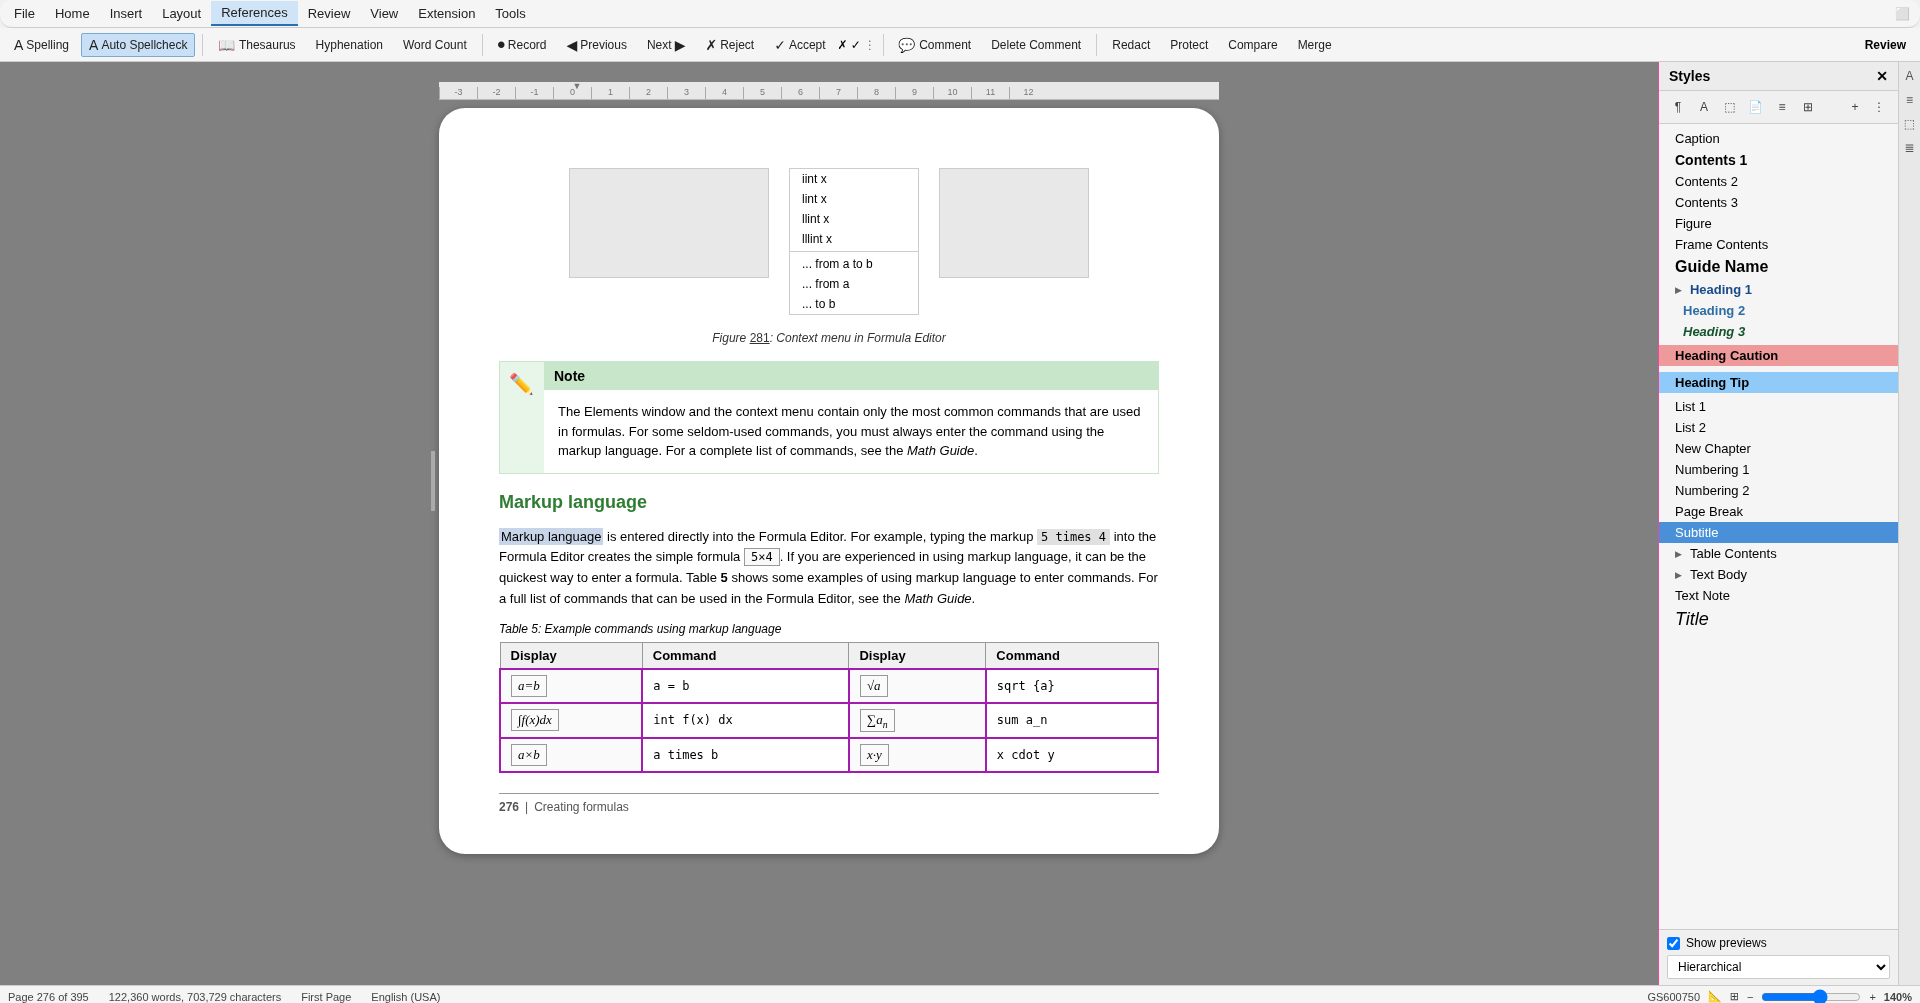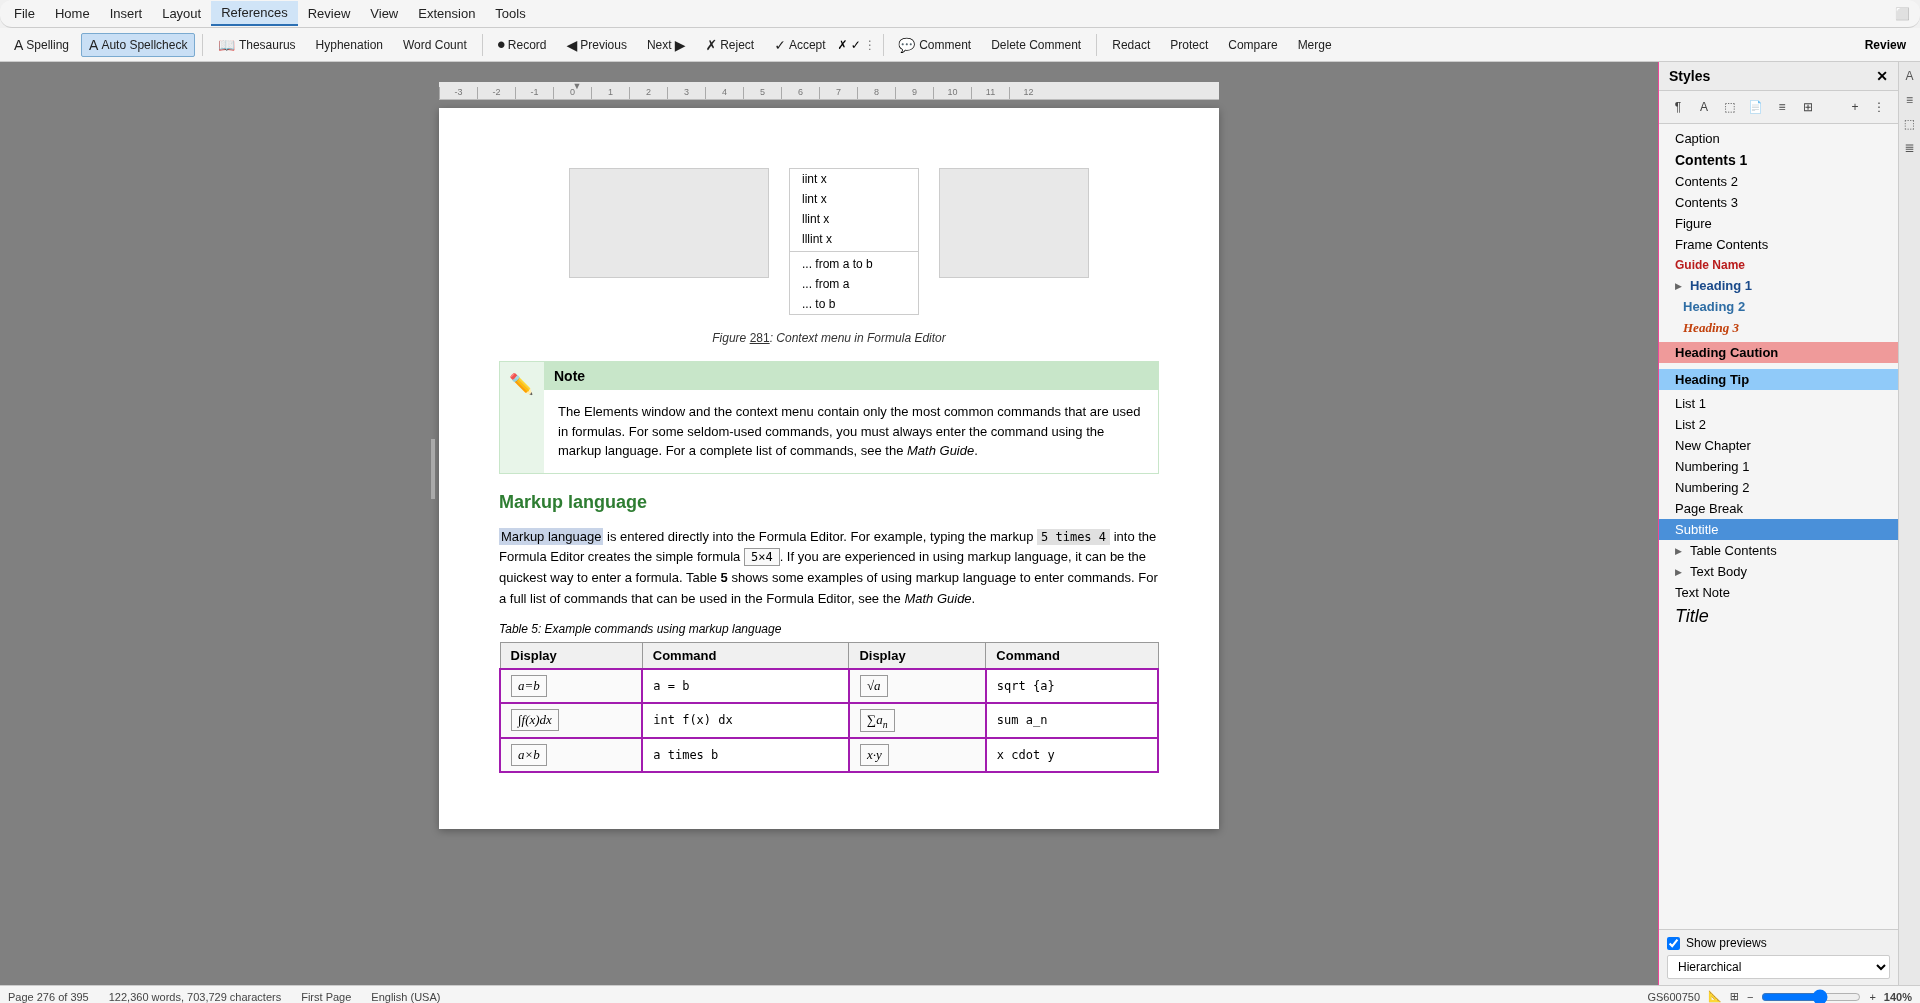--- a/index.html
+++ b/index.html
@@ -43,21 +43,21 @@
     
     .main-layout { display: flex; height: calc(100vh - 80px); }
 
     
     .doc-area {
       flex: 1; background: #808080; overflow-y: auto; padding: 20px 0; display: flex;
       flex-direction: column; align-items: center;
     }
     .page {
       background: #fff; width: 780px; min-height: 600px; padding: 60px 60px 40px 60px;
-      box-shadow: 0 2px 8px rgba(0,0,0,0.3); position: relative;
+      box-shadow: 0 2px 8px rgba(0,0,0,0.3); position: relative; border-radius: 26px;
     }
 
     
     .figure-area {
       display: flex; flex-direction: column; align-items: center; margin-bottom: 16px;
     }
     .figure-menu {
       background: #fff; border: 1px solid #ccc; width: 130px; font-size: 12px;
       margin-bottom: 8px;
     }
@@ -359,20 +359,25 @@
           </tr>
           <tr>
             <td class="display-cell"><span class="formula-cell">a×b</span></td>
             <td class="command-cell">a times b</td>
             <td class="display-cell"><span class="formula-cell">x·y</span></td>
             <td class="command-cell">x cdot y</td>
           </tr>
         </tbody>
       </table>
 
+      <div class="page-footer">
+        <span class="footer-page">276</span>
+        <span>|</span>
+        <span>Creating formulas</span>
+      </div>
     </div>
   </div>
 
   <div class="styles-panel">
     <div class="styles-panel-header">
       <span>Styles</span>
       <span style="cursor:pointer;font-size:14px;">✕</span>
     </div>
     <div class="styles-toolbar">
       <div class="styles-toolbar-btn" title="Paragraph Styles">¶</div>
@@ -406,34 +411,34 @@
 
       <div class="style-item">
         <span>Figure</span>
       </div>
 
       <div class="style-item">
         <span>Frame Contents</span>
       </div>
 
       <div class="style-item">
-        <span style="font-size:12px;font-weight:bold;color:#b91c1c;">Guide Name</span>
+        <span style="font-size:16px;font-weight:bold;color:#000000;">Guide Name</span>
       </div>
 
       <div class="style-item" style="color:#1a4a8a;">
         <span style="font-size:9px;margin-right:4px;color:#666;">▶</span>
         <span style="font-weight:bold;color:#1a4a8a;">Heading 1</span>
       </div>
 
       <div class="style-item" style="padding-left:24px;">
         <span style="font-weight:bold;color:#2e6da4;">Heading 2</span>
       </div>
 
       <div class="style-item" style="padding-left:24px;">
-        <span style="font-weight:bold;font-style:italic;color:#c2410c;font-family:Liberation Serif, serif;">Heading 3</span>
+        <span style="font-weight:bold;font-style:italic;color:#14532d;">Heading 3</span>
       </div>
 
       <div class="style-item" style="padding:3px 0;">
         <span style="background:#ef9a9a;display:block;width:100%;padding:3px 16px;font-weight:bold;">Heading Caution</span>
       </div>
 
       <div class="style-item" style="padding:3px 0;">
         <span style="background:#90caf9;display:block;width:100%;padding:3px 16px;font-weight:bold;">Heading Tip</span>
       </div>
 

